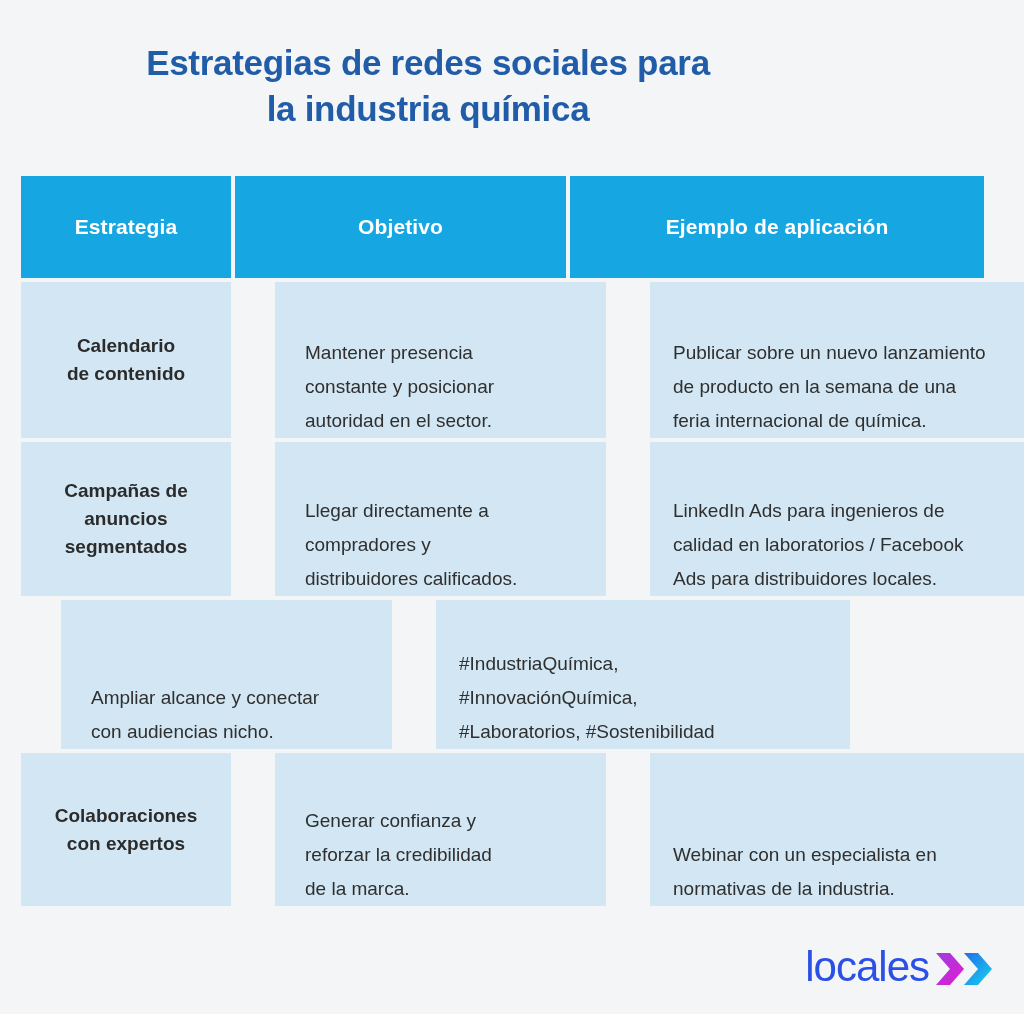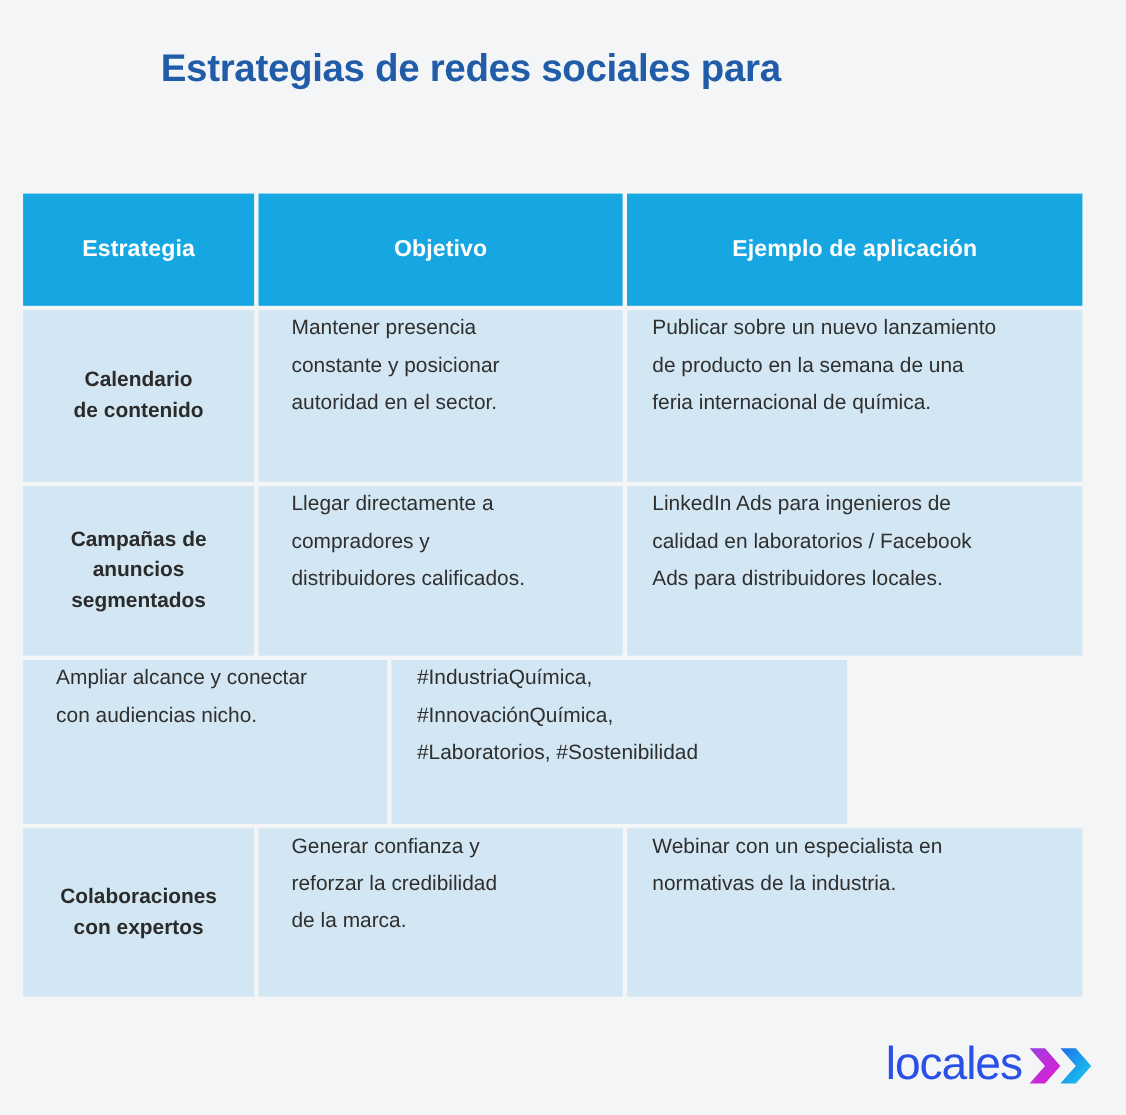--- a/index.html
+++ b/index.html
@@ -76,22 +76,23 @@
   .body-row .cell {
     background: #d2e7f3;
     display: flex;
   }
   .body-row .col-1 {
     align-items: center;
     justify-content: center;
   }
   .body-row .col-2,
   .body-row .col-3 {
-    align-items: flex-start;
+    align-items: flex-end;
     justify-content: flex-start;
+    margin-left: 40px;
   }
 
   .r1 .cell { height: 156px; }
   .r2 .cell { height: 154px; }
   .r3 .cell { height: 149px; }
   .r4 .cell { height: 153px; }
 
   .strategy-text {
     color: #2b2b2b;
     font-size: 19px;
@@ -138,20 +139,21 @@
   }
   .logo-marks svg { display: block; }
 </style>
 </head>
 <body>
 
 <div class="page">
 
   <div class="title">
     <span class="title-line">Estrategias de redes sociales para</span>
+    <span class="title-line">la industria química</span>
   </div>
 
   <div class="table">
 
     <div class="row header-row">
       <div class="cell col-1">Estrategia</div>
       <div class="cell col-2">Objetivo</div>
       <div class="cell col-3">Ejemplo de aplicación</div>
     </div>
 

